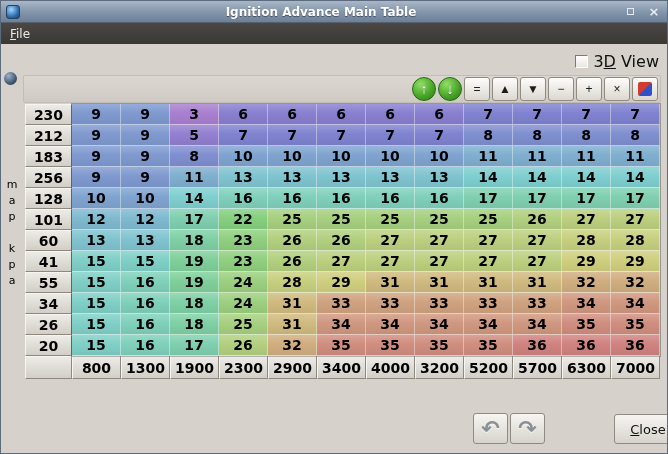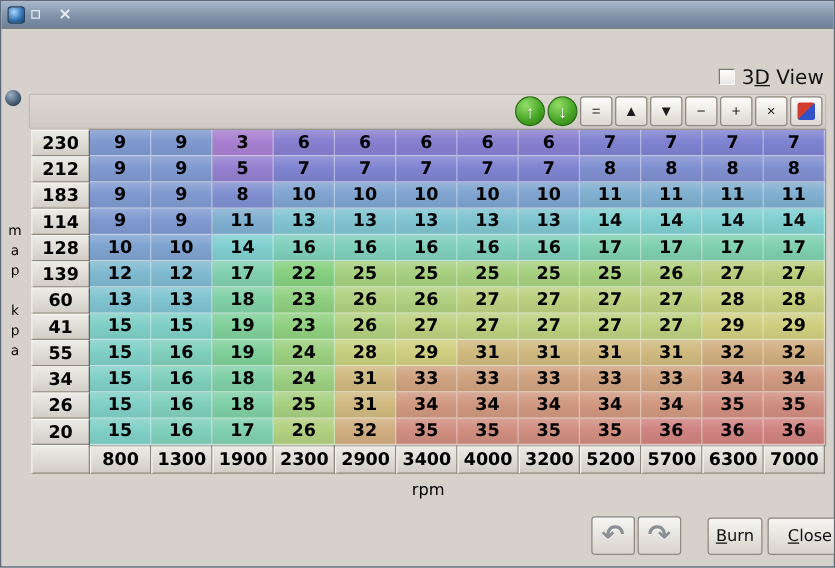--- a/index.html
+++ b/index.html
@@ -91,30 +91,34 @@
   .burn-btn { position:absolute; left:565px; top:413px; width:44px; height:30px; }
   .close-btn { position:absolute; left:613px; top:413px; width:68px; height:30px; }
 </style>
 </head>
 <body>
 
 <div class="window">
 
   <div class="titlebar">
     <span class="win-icon"></span>
+    <span class="title">Ignition Advance Main Table</span>
     <span class="win-btns">
       <span class="win-btn">
           <span class="min-box"></span>
         </span>
       <span class="win-btn">
           <span>×</span>
         </span>
     </span>
   </div>
 
+  <div class="menubar">
+    <span class="menu-item"><span class="mn">F</span><span>ile</span></span>
+  </div>
 
   <label class="view3d">
     <span class="checkbox"></span>
     <span class="cb-label"><span>3</span><span class="mn">D</span><span> View</span></span>
   </label>
 
   <span class="globe"></span>
 
   <div class="toolbar" id="toolbar-buttons">
       <button class="tb-btn green">
@@ -189,21 +193,21 @@
       <div class="data-cell" style="background-color: rgb(128, 143, 208);">8</div>
       <div class="data-cell" style="background-color: rgb(128, 164, 208);">10</div>
       <div class="data-cell" style="background-color: rgb(128, 164, 208);">10</div>
       <div class="data-cell" style="background-color: rgb(128, 164, 208);">10</div>
       <div class="data-cell" style="background-color: rgb(128, 164, 208);">10</div>
       <div class="data-cell" style="background-color: rgb(128, 164, 208);">10</div>
       <div class="data-cell" style="background-color: rgb(128, 175, 208);">11</div>
       <div class="data-cell" style="background-color: rgb(128, 175, 208);">11</div>
       <div class="data-cell" style="background-color: rgb(128, 175, 208);">11</div>
       <div class="data-cell" style="background-color: rgb(128, 175, 208);">11</div>
-      <div class="map-cell">114</div>
+      <div class="map-cell">256</div>
       <div class="data-cell" style="background-color: rgb(128, 154, 208);">9</div>
       <div class="data-cell" style="background-color: rgb(128, 154, 208);">9</div>
       <div class="data-cell" style="background-color: rgb(128, 175, 208);">11</div>
       <div class="data-cell" style="background-color: rgb(128, 196, 208);">13</div>
       <div class="data-cell" style="background-color: rgb(128, 196, 208);">13</div>
       <div class="data-cell" style="background-color: rgb(128, 196, 208);">13</div>
       <div class="data-cell" style="background-color: rgb(128, 196, 208);">13</div>
       <div class="data-cell" style="background-color: rgb(128, 196, 208);">13</div>
       <div class="data-cell" style="background-color: rgb(128, 207, 208);">14</div>
       <div class="data-cell" style="background-color: rgb(128, 207, 208);">14</div>
@@ -215,21 +219,21 @@
       <div class="data-cell" style="background-color: rgb(128, 207, 208);">14</div>
       <div class="data-cell" style="background-color: rgb(128, 208, 187);">16</div>
       <div class="data-cell" style="background-color: rgb(128, 208, 187);">16</div>
       <div class="data-cell" style="background-color: rgb(128, 208, 187);">16</div>
       <div class="data-cell" style="background-color: rgb(128, 208, 187);">16</div>
       <div class="data-cell" style="background-color: rgb(128, 208, 187);">16</div>
       <div class="data-cell" style="background-color: rgb(128, 208, 176);">17</div>
       <div class="data-cell" style="background-color: rgb(128, 208, 176);">17</div>
       <div class="data-cell" style="background-color: rgb(128, 208, 176);">17</div>
       <div class="data-cell" style="background-color: rgb(128, 208, 176);">17</div>
-      <div class="map-cell">139</div>
+      <div class="map-cell">101</div>
       <div class="data-cell" style="background-color: rgb(128, 186, 208);">12</div>
       <div class="data-cell" style="background-color: rgb(128, 186, 208);">12</div>
       <div class="data-cell" style="background-color: rgb(128, 208, 176);">17</div>
       <div class="data-cell" style="background-color: rgb(134, 208, 128);">22</div>
       <div class="data-cell" style="background-color: rgb(167, 208, 128);">25</div>
       <div class="data-cell" style="background-color: rgb(167, 208, 128);">25</div>
       <div class="data-cell" style="background-color: rgb(167, 208, 128);">25</div>
       <div class="data-cell" style="background-color: rgb(167, 208, 128);">25</div>
       <div class="data-cell" style="background-color: rgb(167, 208, 128);">25</div>
       <div class="data-cell" style="background-color: rgb(178, 208, 128);">26</div>
@@ -322,28 +326,24 @@
       <div class="rpm-cell">3400</div>
       <div class="rpm-cell">4000</div>
       <div class="rpm-cell">3200</div>
       <div class="rpm-cell">5200</div>
       <div class="rpm-cell">5700</div>
       <div class="rpm-cell">6300</div>
       <div class="rpm-cell">7000</div>
     </div>
   <div class="data-outline"></div>
 
-  <div class="axis-x">rpm</div>
 
   <button class="btn icon-btn undo-btn">
     <span class="arrow-ic">↶</span>
   </button>
   <button class="btn icon-btn redo-btn">
     <span class="arrow-ic">↷</span>
   </button>
-  <button class="btn burn-btn">
-      <span><span class="mn">B</span><span>urn</span></span>
-    </button>
   <button class="btn close-btn">
       <span><span class="mn">C</span><span>lose</span></span>
     </button>
 
 </div>
 
 </body></html>

